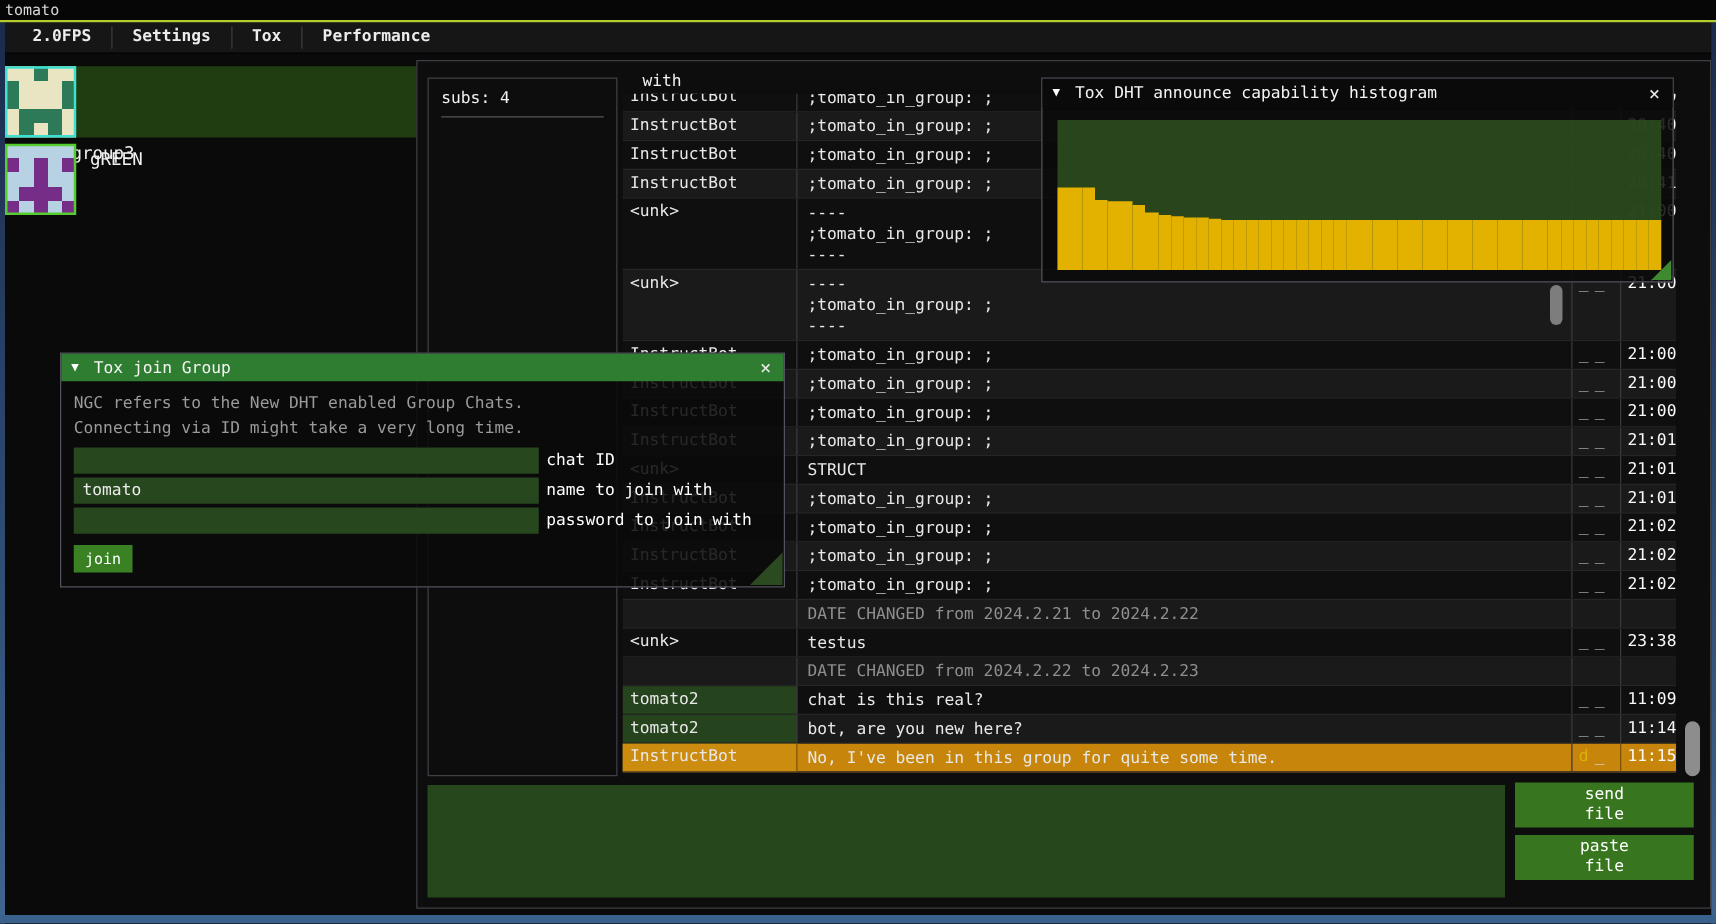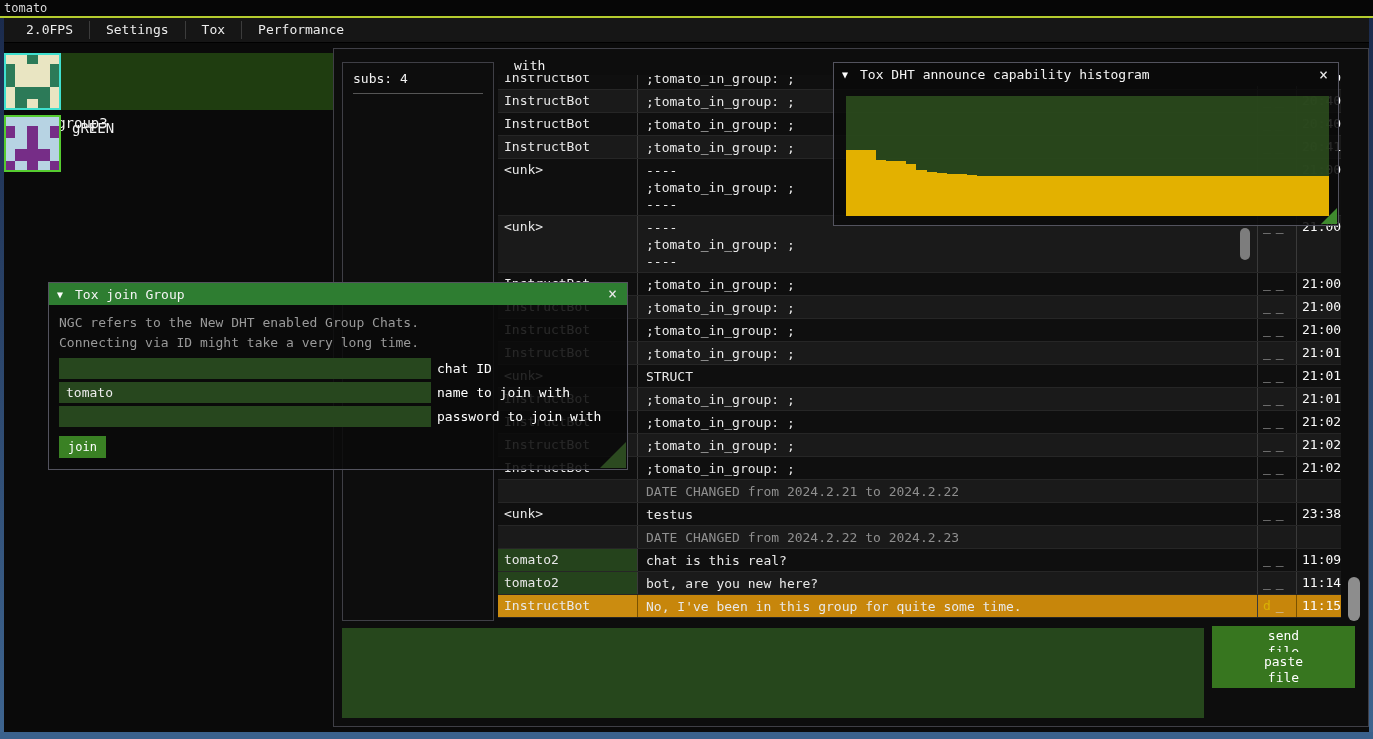--- a/index.html
+++ b/index.html
@@ -7,21 +7,21 @@
   .app{
     position:relative;width:1373px;height:739px;overflow:hidden;
     background:#0a0a0a;font-family:"DejaVu Sans Mono",monospace;color:#e8e8e8;
   }
   
   .titlebar{position:absolute;left:0;top:0;width:100%;height:16px;background:#060606;
     font-size:12px;line-height:16px;padding-left:4px;color:#d8d8d8;}
   .accent-line{position:absolute;left:0;top:16px;width:100%;height:2px;background:#b4cc2e;}
   .menubar{position:absolute;left:4px;top:18px;right:4px;height:25px;background:#161616;
     display:flex;align-items:stretch;padding-left:6px;border-bottom:1px solid #000;}
-  .menu-item{font-size:13px;line-height:24px;padding:0 16px;color:#ececec;cursor:default;}
+  .menu-item{font-size:13px;line-height:24px;padding:0 16px;color:#ececec;cursor:default;font-weight:bold;}
   .menu-sep{width:1px;background:#3c3c3c;margin:3px 0;}
   .edge-left,.edge-right{position:absolute;top:18px;bottom:0;width:4px;
     background:linear-gradient(#1b2b4d,#3e6590);}
   .edge-left{left:0;} .edge-right{right:0;}
   .edge-bottom{position:absolute;left:0;right:0;bottom:0;height:7px;background:#3a618c;}
   
   .sidebar{position:absolute;left:4px;top:43px;width:329px;bottom:7px;padding-top:10px;}
   .group-item{display:flex;align-items:flex-start;height:57px;margin-bottom:5px;padding:0;}
   .group-item.selected{background:#1f3d10;flex-direction:column;}
   .avatar{width:57px;height:57px;flex:0 0 57px;display:block;}
@@ -64,21 +64,21 @@
   .thumb{position:absolute;background:#7d7d7d;border-radius:6px;}
   .thumb-a{left:906px;top:179px;width:10px;height:32px;}
   .thumb-b{left:1014px;top:528px;width:12px;height:44px;background:#8d8d8d;}
   
   .composer-input{position:absolute;left:8px;top:579px;width:862px;height:90px;background:#26471c;
     border:none;resize:none;outline:none;color:#e8e8e8;font-family:"DejaVu Sans Mono",monospace;font-size:13px;padding:6px;}
   .file-btn{position:absolute;left:878px;width:143px;height:36px;background:#37761f;color:#fff;
     border:none;font-family:"DejaVu Sans Mono",monospace;font-size:13px;line-height:16px;
     display:flex;align-items:center;justify-content:center;text-align:center;cursor:pointer;}
   .file-btn span{display:block;width:52px;}
-  .send-btn{top:577px;} .paste-btn{top:603px;align-items:center;}
+  .send-btn{top:577px;} .paste-btn{top:619px;align-items:center;}
   
   .fwindow{position:absolute;border:1px solid #53535e;background:rgba(10,10,10,0.87);}
   .fwin-titlebar{height:23px;display:flex;align-items:center;padding:0 8px;font-size:13px;}
   .collapse-arrow{font-size:10px;color:#fff;margin-right:12px;}
   .fwin-title{color:#f4f4f4;white-space:nowrap;}
   .fwin-close{margin-left:auto;color:#e8e8e8;font-size:15px;cursor:pointer;padding:0 2px;}
   .grip{position:absolute;right:1px;bottom:1px;width:0;height:0;}
   
   .hist-window{left:833px;top:62px;width:506px;height:164px;z-index:5;}
   .hist-window .fwin-titlebar{background:#0a0a0a;}

